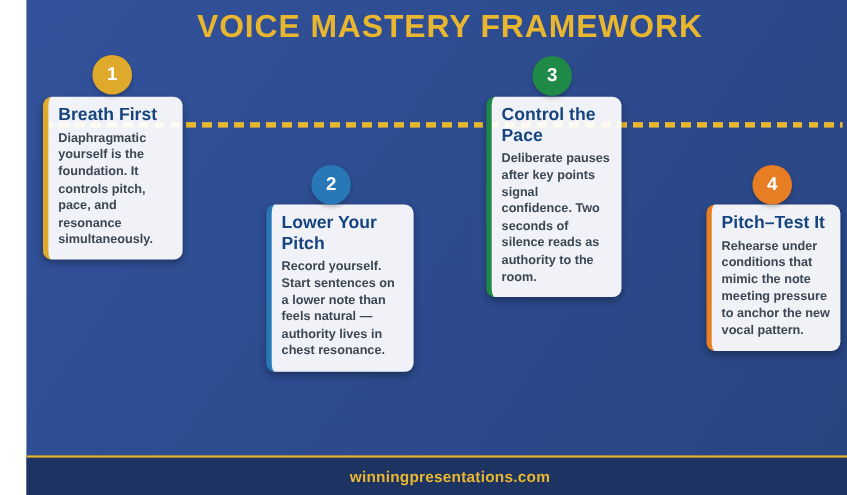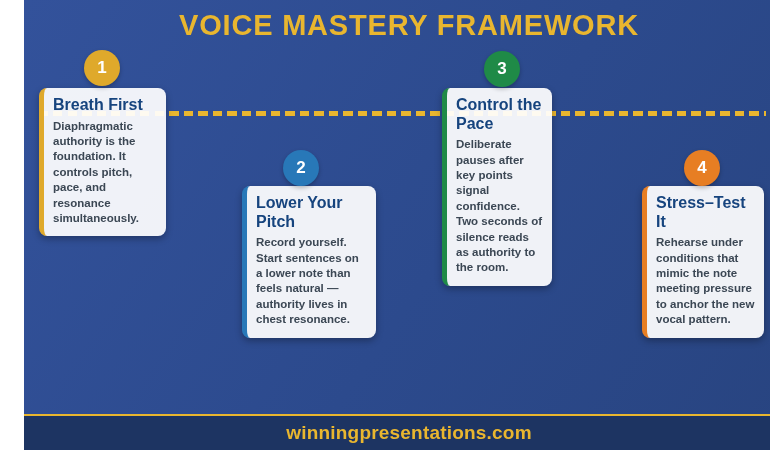--- a/index.html
+++ b/index.html
@@ -79,58 +79,58 @@
   }
 
   
   .circle-1 { left: 60px;  top: 50px;  }
   .circle-2 { left: 259px; top: 150px; }
   .circle-3 { left: 460px; top: 51px;  }
   .circle-4 { left: 660px; top: 150px; }
 
   .card-1 { left: 15px;  top: 88px;  width: 127px; min-height: 122px; }
   .card-2 { left: 218px; top: 186px; width: 134px; min-height: 141px; }
-  .card-3 { left: 418px; top: 88px;  width: 110px; min-height: 152px; }
+  .card-3 { left: 418px; top: 88px;  width: 123px; min-height: 152px; }
   .card-4 { left: 618px; top: 186px; width: 122px; min-height: 122px; }
 
   .footer-band {
     position: absolute;
     left: 0;
     bottom: 0;
     width: 100%;
     height: 36px;
     background: #1d3462;
     border-top: 2px solid #e9b62f;
     display: flex;
     align-items: center;
     justify-content: center;
     z-index: 4;
   }
   .footer-text {
     color: #e9b62f;
-    font-size: 19px;
+    font-size: 14px;
     font-weight: bold;
     letter-spacing: 0.2px;
   }
 </style>
 </head>
 <body>
 
 <div class="canvas">
 
   <div class="main-title">VOICE MASTERY FRAMEWORK</div>
 
   <div class="timeline"></div>
 
   <div class="step-circle circle-1" style="--accent: #dfa92b;">
     <span>1</span>
   </div>
   <div class="card card-1" style="--accent: #dfa92b;">
     <div class="card-title">Breath First</div>
-    <div class="card-body">Diaphragmatic authority is the foundation. It controls pitch, pace, and resonance simultaneously.</div>
+    <div class="card-body">Diaphragmatic yourself is the foundation. It controls pitch, pace, and resonance simultaneously.</div>
   </div>
 
   <div class="step-circle circle-2" style="--accent: #2878b8;">
     <span>2</span>
   </div>
   <div class="card card-2" style="--accent: #2878b8;">
     <div class="card-title">Lower Your Pitch</div>
     <div class="card-body">Record yourself. Start sentences on a lower note than feels natural — authority lives in chest resonance.</div>
   </div>
 
@@ -139,21 +139,21 @@
   </div>
   <div class="card card-3" style="--accent: #1f8a47;">
     <div class="card-title">Control the Pace</div>
     <div class="card-body">Deliberate pauses after key points signal confidence. Two seconds of silence reads as authority to the room.</div>
   </div>
 
   <div class="step-circle circle-4" style="--accent: #e77e23;">
     <span>4</span>
   </div>
   <div class="card card-4" style="--accent: #e77e23;">
-    <div class="card-title">Stress–Test It</div>
+    <div class="card-title">Pitch–Test It</div>
     <div class="card-body">Rehearse under conditions that mimic the note meeting pressure to anchor the new vocal pattern.</div>
   </div>
 
   <div class="footer-band">
     <span class="footer-text">winningpresentations.com</span>
   </div>
 
 </div>
 
 </body></html>

